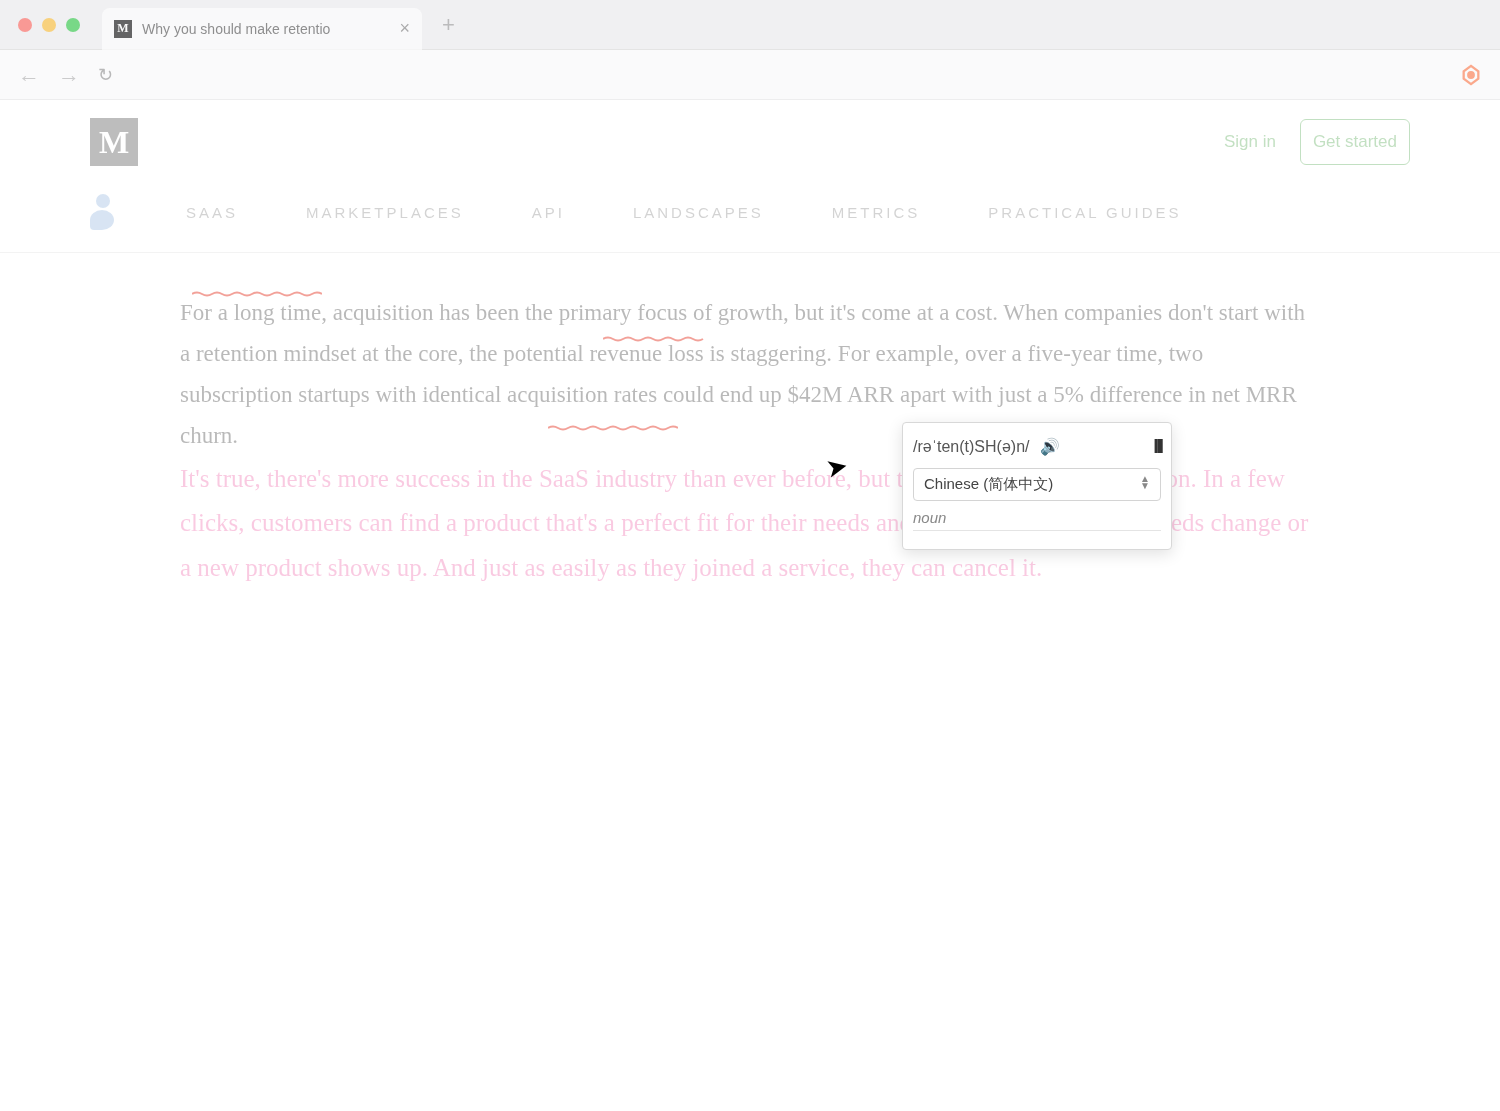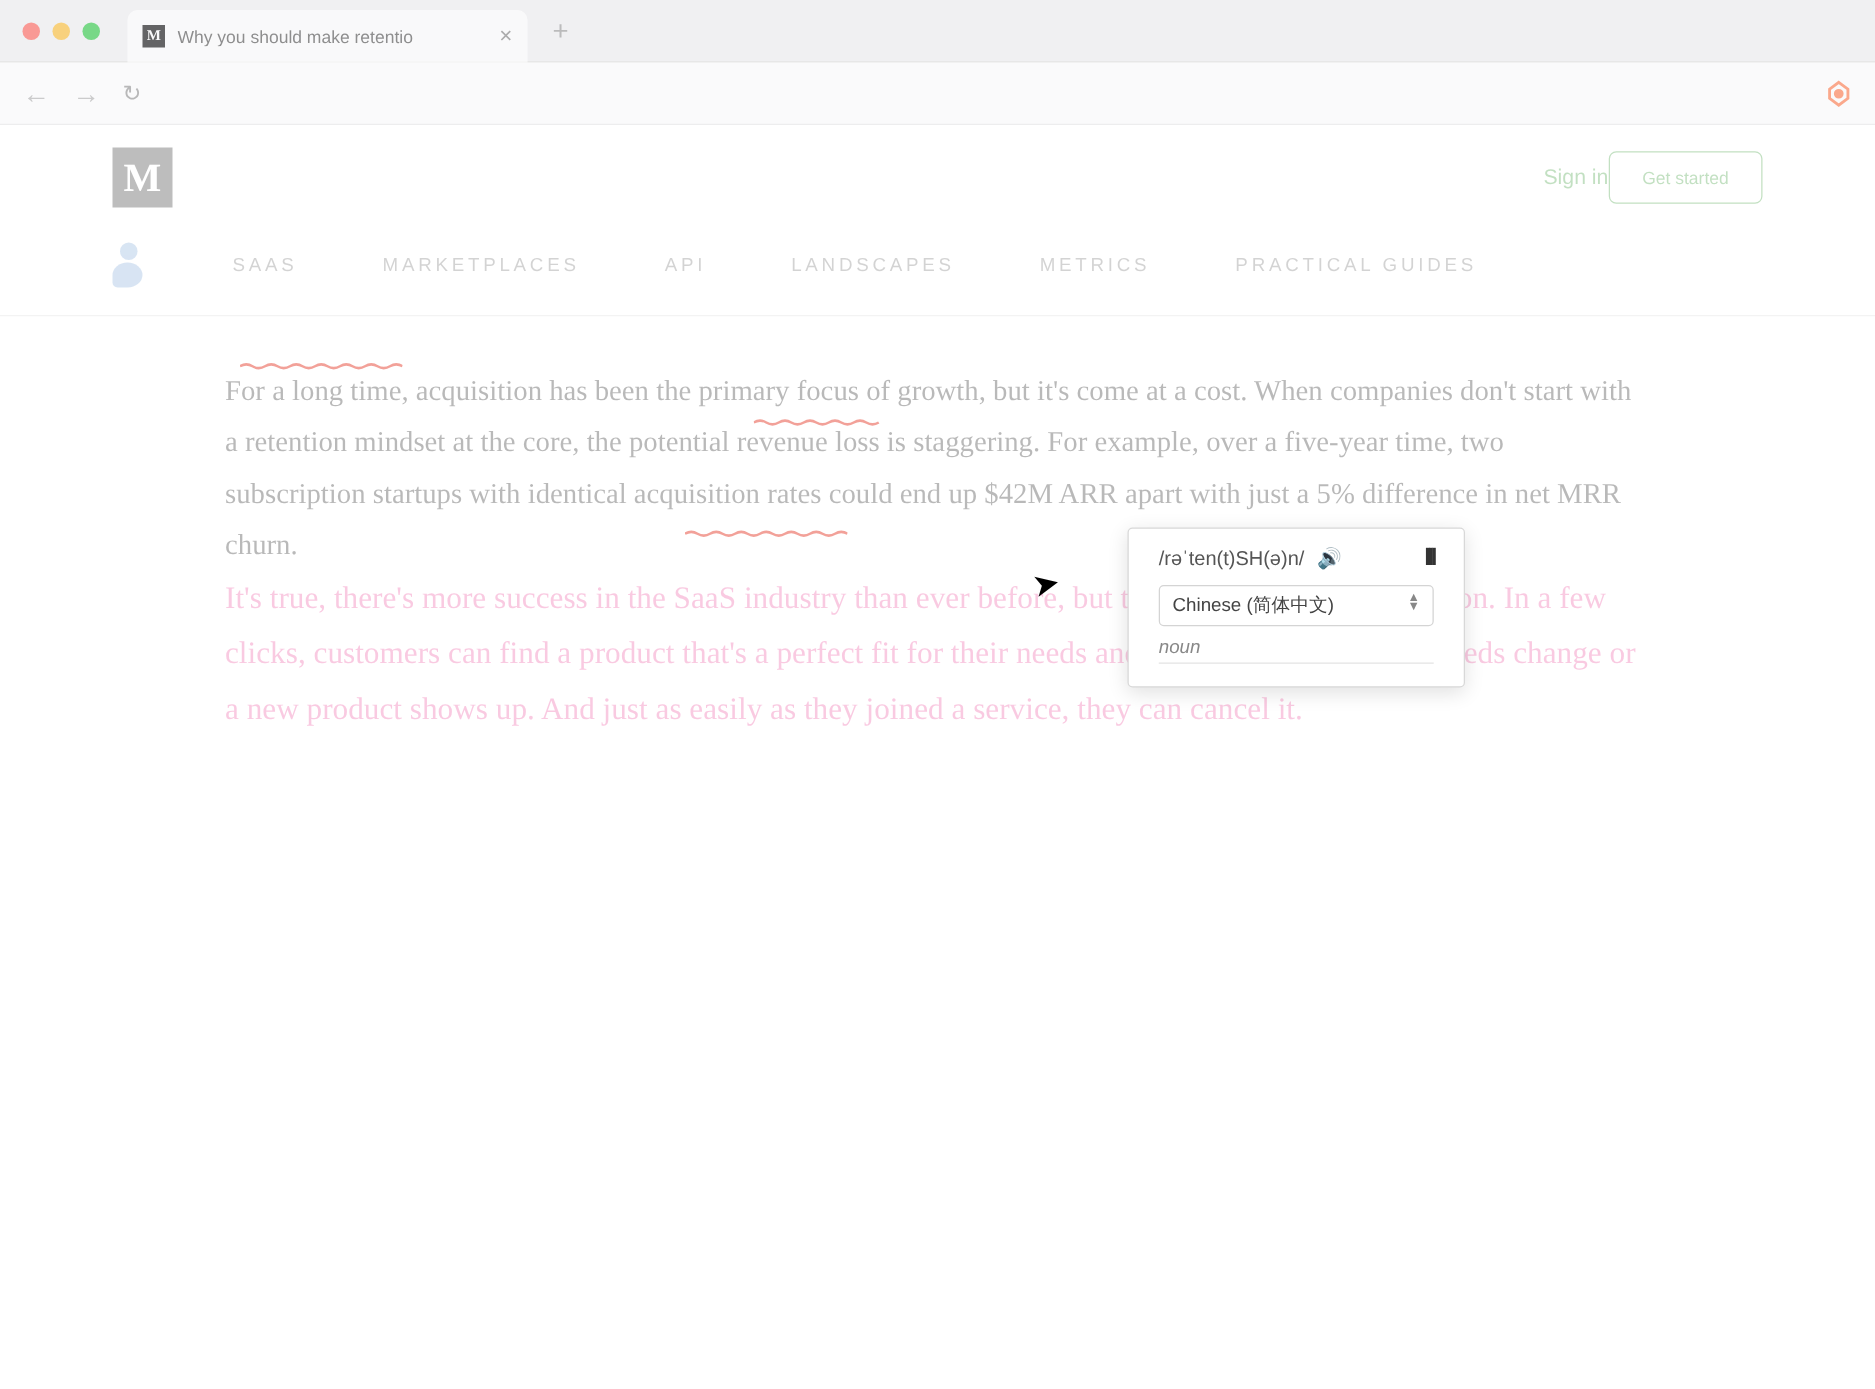--- a/index.html
+++ b/index.html
@@ -137,33 +137,34 @@
       justify-content: center;
       color: #fff;
       font-family: Georgia, serif;
       font-weight: bold;
       font-size: 32px;
       opacity: 0.55;
     }
     .top-right {
       margin-left: auto;
       display: flex;
+      gap: 24px;
       align-items: center;
     }
     .sign-in {
       color: #1a8917;
       font-size: 17px;
       opacity: 0.5;
     }
     .get-started {
       border: 1px solid #1a8917;
       color: #1a8917;
-      padding: 12px 26px;
+      padding: 12px 12px;
       border-radius: 6px;
-      font-size: 14px;
+      font-size: 17px;
       opacity: 0.5;
     }
     .nav-bar {
       display: flex;
       align-items: center;
       padding: 10px 90px 22px;
       gap: 68px;
       border-bottom: 1px solid #e8e8e8;
     }
     .pub-logo {
@@ -237,21 +238,21 @@
     .tooltip {
       position: absolute;
       top: 322px;
       left: 902px;
       width: 270px;
       background: #fff;
       border: 1px solid #d8d8d8;
       border-radius: 4px;
       box-shadow: 0 4px 16px rgba(0,0,0,0.12);
       z-index: 10;
-      padding: 12px 24px;
+      padding: 12px 10px;
     }
     .tooltip-header {
       display: flex;
       align-items: center;
       justify-content: space-between;
       margin-bottom: 10px;
     }
     .phonetic {
       font-family: -apple-system, sans-serif;
       font-size: 16px;

